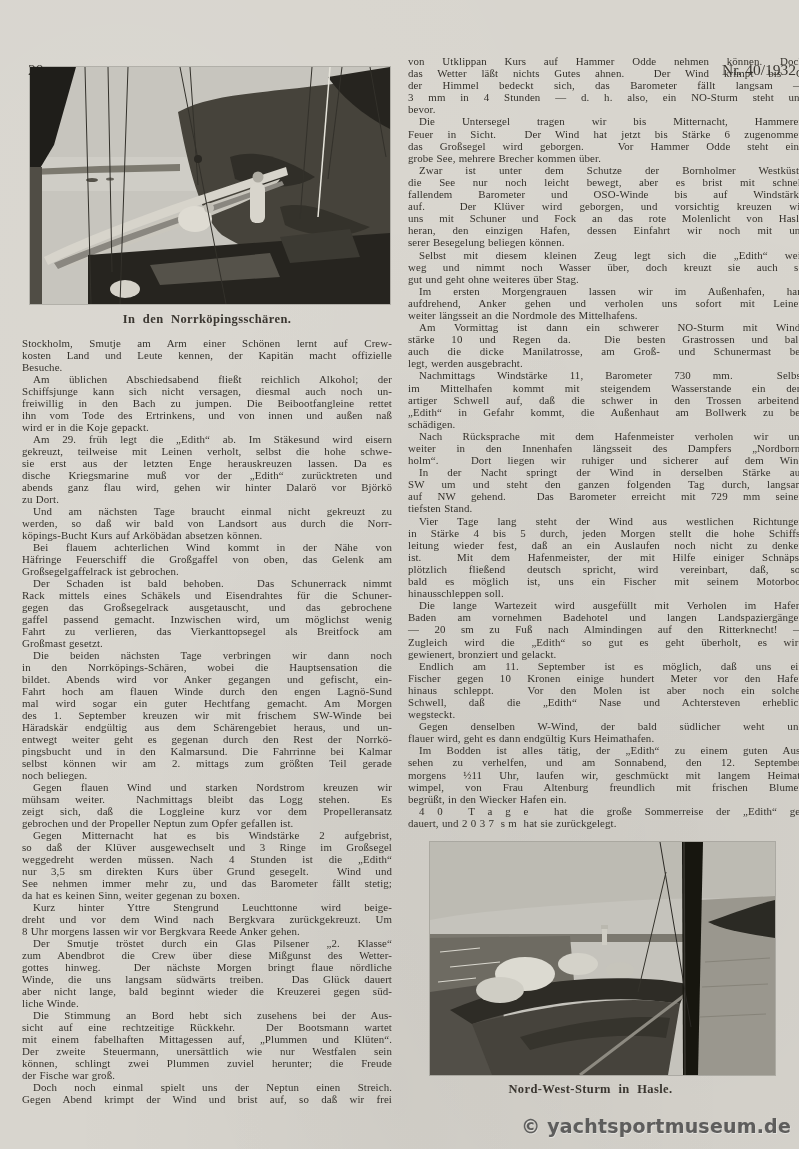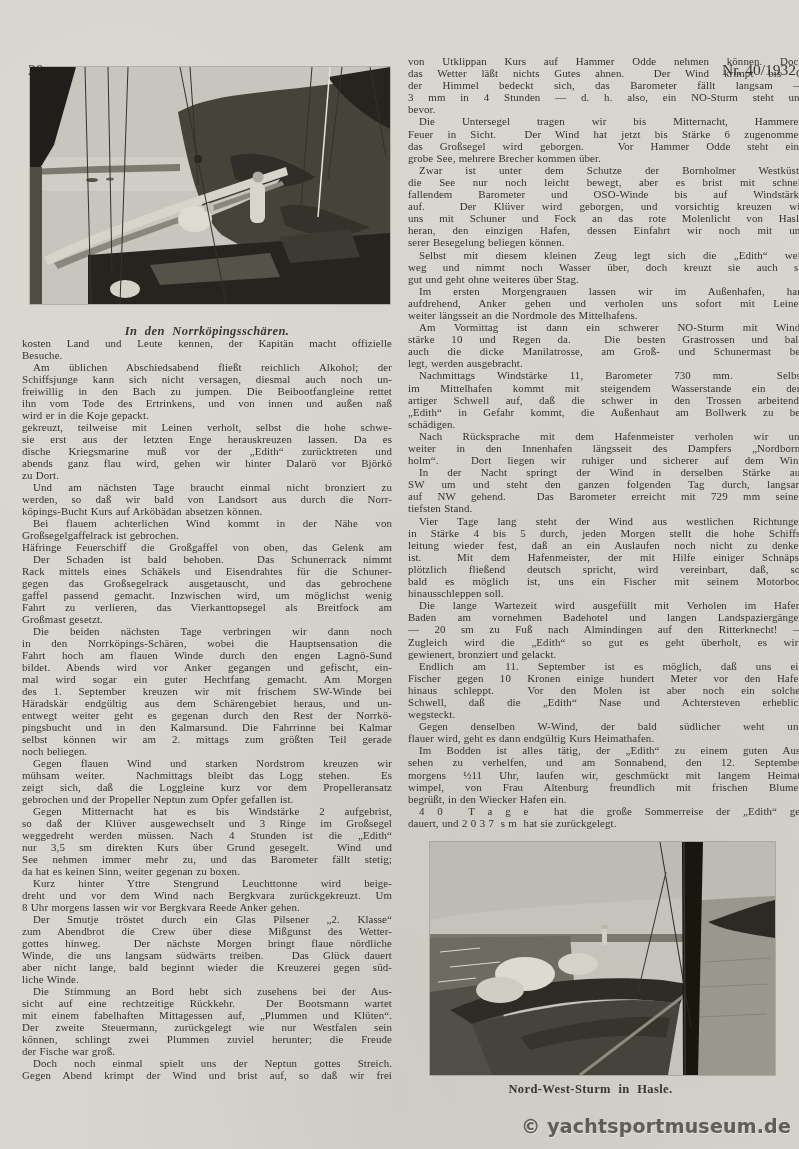--- a/index.html
+++ b/index.html
@@ -13,21 +13,21 @@
     font-family:"Liberation Serif",serif;color:#34312b;
   }
   .hdr{position:absolute;top:29px;font-size:15.5px;color:#3a3731;margin-top:32px;}
   #pagenum{left:28px;}
   #issue{right:3px;}
   .photo{position:absolute;box-shadow:0 0 0 1px rgba(60,58,50,.25);}
   #photo1{left:30px;top:67px;width:360px;height:237px;}
   #photo2{left:430px;top:842px;width:345px;height:233px;}
   .caption{position:absolute;text-align:center;font-weight:bold;font-size:12.5px;
     color:#3a3630;letter-spacing:.4px;word-spacing:4px;}
-  #cap1{left:22px;width:370px;top:324px;font-style:italic;}
+  #cap1{left:22px;width:370px;top:312px;}
   #cap2{left:418px;width:345px;top:1082px;}
   .col{position:absolute;}
   #col-left{left:22px;top:337px;width:370px;}
   #col-right{left:408px;top:55px;width:396px;}
   .tline{
     font-size:10.9px;line-height:12.0px;white-space:pre-wrap;
     text-align:justify;text-align-last:justify;
     color:#34312b;letter-spacing:.1px;word-spacing:.5px;
   }
   #col-right .tline{line-height:12.1px;}
@@ -79,48 +79,50 @@
       <line x1="312" y1="0" x2="298" y2="112"></line>
       <line x1="340" y1="0" x2="356" y2="90"></line>
     </g>
     <line x1="300" y1="0" x2="288" y2="150" stroke="#e6e4db" stroke-width="1.5"></line>
     <circle cx="168" cy="92" r="4" fill="#2a2823"></circle>
   </svg>
 </div>
 <div class="caption" id="cap1">In den Norrköpingsschären.</div>
 
 <div class="col" id="col-left">
+    <div class="tline">Stockholm, Smutje am Arm einer Schönen lernt auf Crew-</div>
     <div class="tline">kosten Land und Leute kennen, der Kapitän macht offizielle</div>
     <div class="tline pend">Besuche.</div>
     <div class="tline"> Am üblichen Abschiedsabend fließt reichlich Alkohol; der</div>
     <div class="tline">Schiffsjunge kann sich nicht versagen, diesmal auch noch un-</div>
     <div class="tline">freiwillig in den Bach zu jumpen. Die Beibootfangleine rettet</div>
     <div class="tline">ihn vom Tode des Ertrinkens, und von innen und außen naß</div>
     <div class="tline pend">wird er in die Koje gepackt.</div>
+    <div class="tline"> Am 29. früh legt die „Edith“ ab. Im Stäkesund wird eisern</div>
     <div class="tline">gekreuzt, teilweise mit Leinen verholt, selbst die hohe schwe-</div>
     <div class="tline">sie erst aus der letzten Enge herauskreuzen lassen. Da es</div>
     <div class="tline">dische Kriegsmarine muß vor der „Edith“ zurücktreten und</div>
     <div class="tline">abends ganz flau wird, gehen wir hinter Dalarö vor Björkö</div>
     <div class="tline pend">zu Dort.</div>
-    <div class="tline"> Und am nächsten Tage braucht einmal nicht bronziert zu</div>
+    <div class="tline"> Und am nächsten Tage braucht einmal nicht gekreuzt zu</div>
     <div class="tline">werden, so daß wir bald von Landsort aus durch die Norr-</div>
     <div class="tline pend">köpings-Bucht Kurs auf Arköbädan absetzen können.</div>
     <div class="tline"> Bei flauem achterlichen Wind kommt in der Nähe von</div>
+    <div class="tline">Häfringe Feuerschiff die Großgaffel von oben, das Gelenk am</div>
     <div class="tline pend">Großsegelgaffelrack ist gebrochen.</div>
-    <div class="tline">Häfringe Feuerschiff die Großgaffel von oben, das Gelenk am</div>
     <div class="tline"> Der Schaden ist bald behoben.  Das Schunerrack nimmt</div>
     <div class="tline">Rack mittels eines Schäkels und Eisendrahtes für die Schuner-</div>
     <div class="tline">gegen das Großsegelrack ausgetauscht, und das gebrochene</div>
     <div class="tline">gaffel passend gemacht. Inzwischen wird, um möglichst wenig</div>
     <div class="tline">Fahrt zu verlieren, das Vierkanttopsegel als Breitfock am</div>
     <div class="tline pend">Großmast gesetzt.</div>
     <div class="tline"> Die beiden nächsten Tage verbringen wir dann noch</div>
     <div class="tline">in den Norrköpings-Schären, wobei die Hauptsensation die</div>
+    <div class="tline">bildet. Abends wird vor Anker gegangen und gefischt, ein-</div>
     <div class="tline">Fahrt hoch am flauen Winde durch den engen Lagnö-Sund</div>
-    <div class="tline">bildet. Abends wird vor Anker gegangen und gefischt, ein-</div>
     <div class="tline">mal wird sogar ein guter Hechtfang gemacht. Am Morgen</div>
     <div class="tline">des 1. September kreuzen wir mit frischem SW-Winde bei</div>
     <div class="tline">Häradskär endgültig aus dem Schärengebiet heraus, und un-</div>
     <div class="tline">entwegt weiter geht es gegenan durch den Rest der Norrkö-</div>
     <div class="tline">pingsbucht und in den Kalmarsund. Die Fahrrinne bei Kalmar</div>
     <div class="tline">selbst können wir am 2. mittags zum größten Teil gerade</div>
     <div class="tline pend">noch beliegen.</div>
     <div class="tline"> Gegen flauen Wind und starken Nordstrom kreuzen wir</div>
     <div class="tline">mühsam weiter.  Nachmittags bleibt das Logg stehen.  Es</div>
     <div class="tline">zeigt sich, daß die Loggleine kurz vor dem Propelleransatz</div>
@@ -136,24 +138,24 @@
     <div class="tline pend">8 Uhr morgens lassen wir vor Bergkvara Reede Anker gehen.</div>
     <div class="tline"> Der Smutje tröstet durch ein Glas Pilsener „2. Klasse“</div>
     <div class="tline">zum Abendbrot die Crew über diese Mißgunst des Wetter-</div>
     <div class="tline">gottes hinweg.  Der nächste Morgen bringt flaue nördliche</div>
     <div class="tline">Winde, die uns langsam südwärts treiben.  Das Glück dauert</div>
     <div class="tline">aber nicht lange, bald beginnt wieder die Kreuzerei gegen süd-</div>
     <div class="tline pend">liche Winde.</div>
     <div class="tline"> Die Stimmung an Bord hebt sich zusehens bei der Aus-</div>
     <div class="tline">sicht auf eine rechtzeitige Rückkehr.  Der Bootsmann wartet</div>
     <div class="tline">mit einem fabelhaften Mittagessen auf, „Plummen und Klüten“.</div>
-    <div class="tline">Der zweite Steuermann, zurückgelegt wie nur Westfalen sein</div>
+    <div class="tline">Der zweite Steuermann, unersättlich wie nur Westfalen sein</div>
     <div class="tline">können, schlingt zwei Plummen zuviel herunter; die Freude</div>
     <div class="tline pend">der Fische war groß.</div>
-    <div class="tline"> Doch noch einmal spielt uns der Neptun gottes Streich.</div>
+    <div class="tline"> Doch noch einmal spielt uns der Neptun einen Streich.</div>
     <div class="tline">Gegen Abend krimpt der Wind und brist auf, so daß wir frei</div>
   </div>
 <div class="col" id="col-right">
     <div class="tline">von Utklippan Kurs auf Hammer Odde nehmen können. Doch</div>
     <div class="tline">das Wetter läßt nichts Gutes ahnen.  Der Wind krimpt bis O</div>
     <div class="tline">der Himmel bedeckt sich, das Barometer fällt langsam —</div>
     <div class="tline">3 mm in 4 Stunden — d. h. also, ein NO-Sturm steht uns</div>
     <div class="tline pend">bevor.</div>
     <div class="tline"> Die Untersegel tragen wir bis Mitternacht, Hammeren</div>
     <div class="tline">Feuer in Sicht.  Der Wind hat jetzt bis Stärke 6 zugenommen</div>

